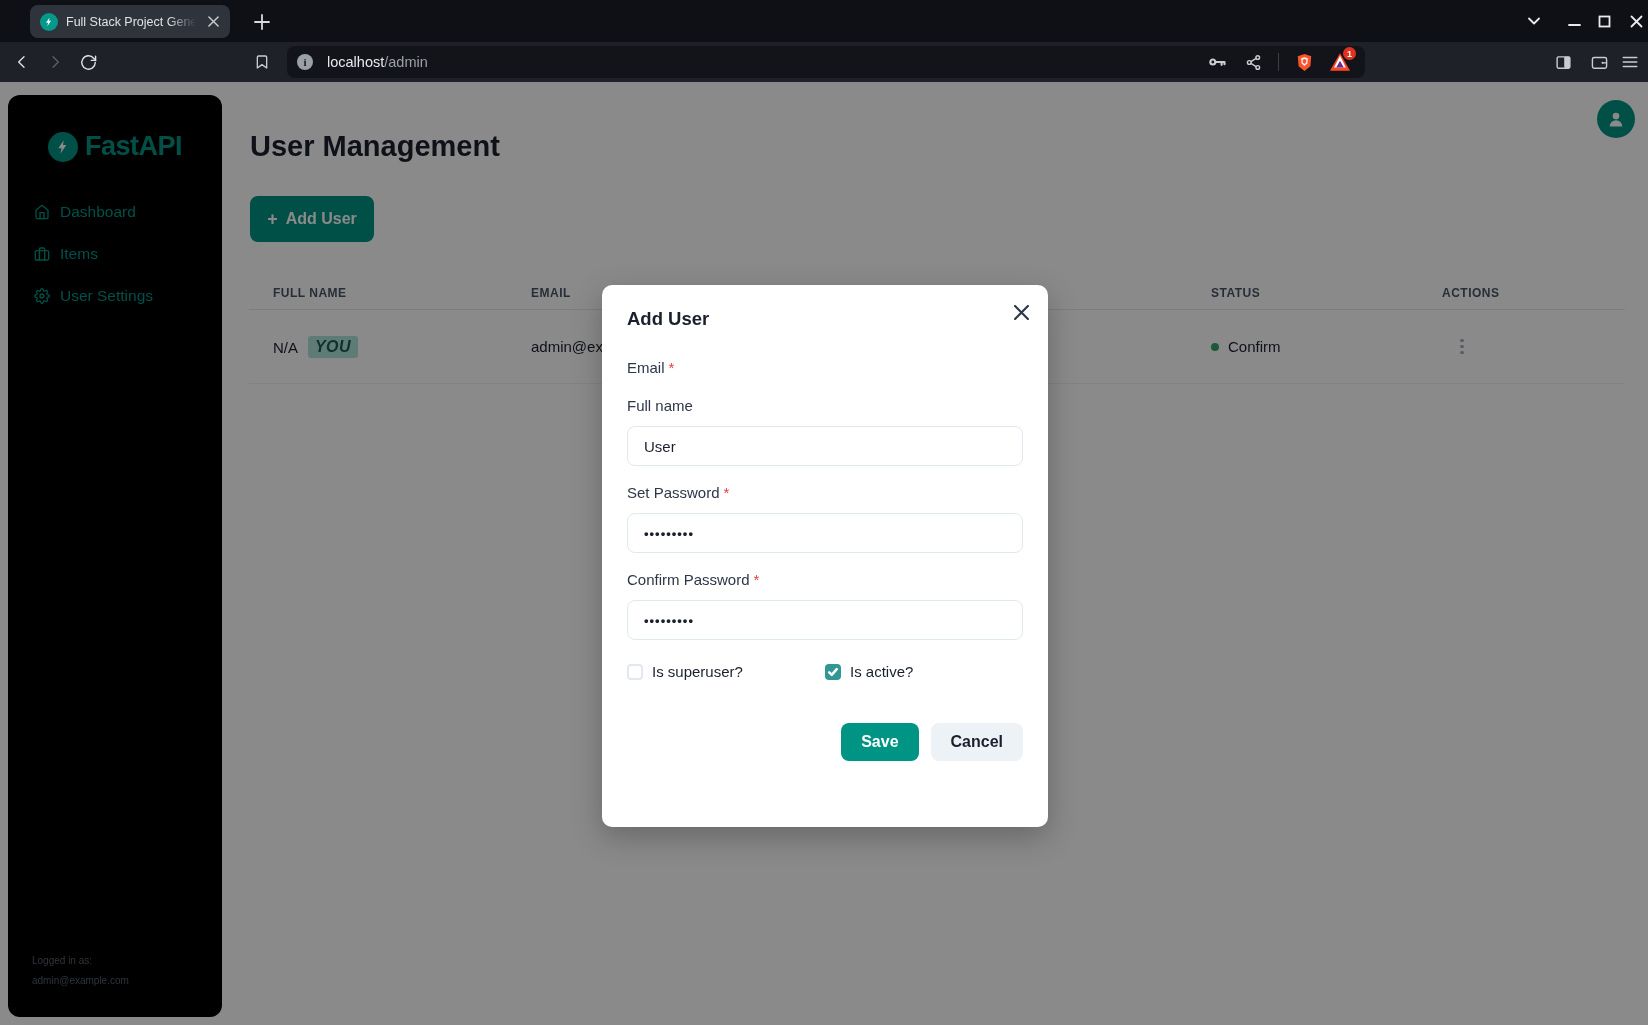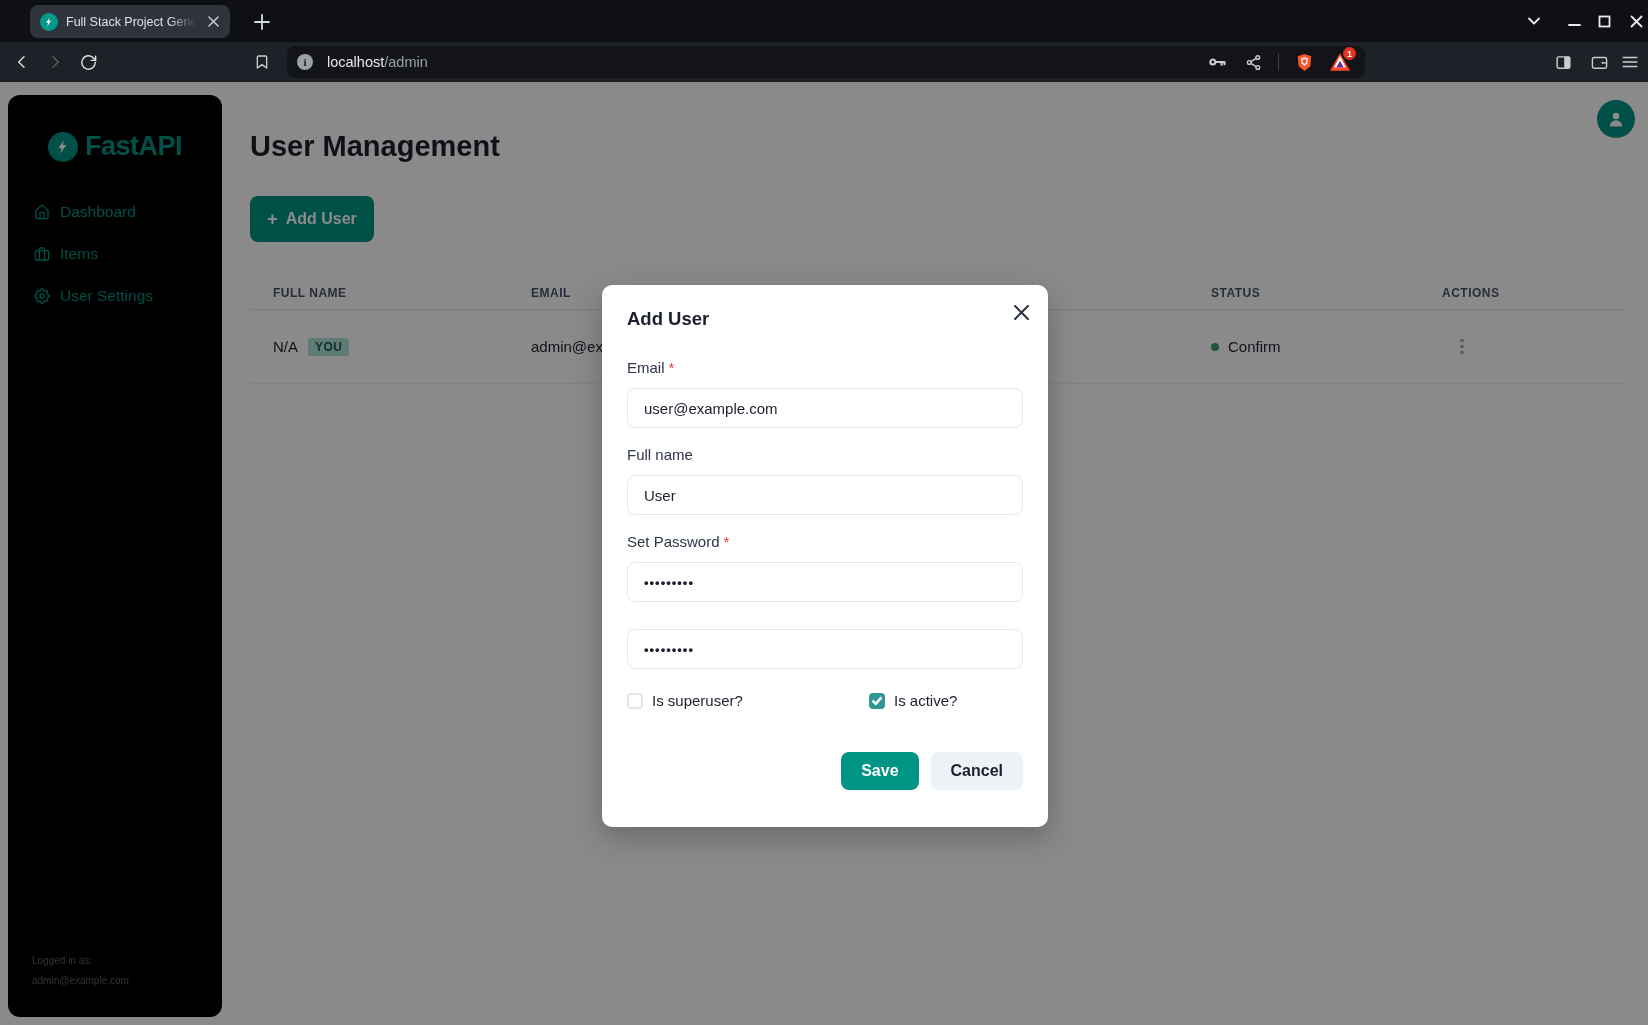--- a/index.html
+++ b/index.html
@@ -92,22 +92,22 @@
   .add-user-btn .plus { font-size:18px; font-weight:bold; line-height:1; }
 
   .table { position:absolute; left:249px; top:194px; width:1376px; }
   .t-head, .t-row { display:grid; grid-template-columns:258px 680px 231px 207px; }
   .t-head { height:34px; align-items:center; border-bottom:1px solid #E2E8F0; }
   .t-head > div { padding-left:24px; font-size:12px; font-weight:bold; color:#4A5568;
     letter-spacing:0.5px; text-transform:uppercase; white-space:nowrap; }
   .t-row { height:74px; align-items:center; border-bottom:1px solid #EDF2F7; }
   .t-row > div { padding-left:24px; font-size:15px; color:#1A202C; white-space:nowrap; }
   .you-badge { display:inline-block; margin-left:10px; background:#AFE3DA; color:#1D5B52;
-    font-size:12px; font-weight:bold; letter-spacing:0.4px; padding:2px 7px; border-radius:3px;
-    vertical-align:1px; }
+    font-size:16px; font-weight:bold; letter-spacing:0.4px; padding:2px 7px; border-radius:3px;
+    vertical-align:1px;font-style:italic; }
   .status-cell { display:flex; align-items:center; gap:9px; }
   .status-dot { width:8px; height:8px; border-radius:50%; background:#38A169; flex:none; }
   .kebab { width:24px; height:24px; margin-left:8px; display:flex; flex-direction:column;
     align-items:center; justify-content:center; gap:2.5px; background:none; border:none; }
   .kebab i { width:3.5px; height:3.5px; border-radius:50%; background:#A0AEC0; }
 
   .avatar-btn { position:absolute; left:1597px; top:18px; width:38px; height:38px;
     border-radius:50%; background:#009485; border:none; display:flex; align-items:center;
     justify-content:center; }
 
@@ -121,21 +121,21 @@
     background:none; border:none; display:flex; align-items:center; justify-content:center; }
   .modal-close svg { stroke:#2D3748; stroke-width:2; stroke-linecap:round; }
   .fgroup { margin-top:18px; }
   .fgroup.first { margin-top:29px; }
   .flabel { font-size:15px; color:#2D3748; height:20px; }
   .req { color:#E53E3E; margin-left:4px; }
   .finput { margin-top:9px; width:100%; height:40px; border:1px solid #E2E8F0; border-radius:8px;
     padding:0 16px; font-size:15px; color:#1A202C; background:#fff; outline:none;
     font-family:"Liberation Sans", sans-serif; }
   .finput.pw { font-size:13px; font-weight:bold; letter-spacing:1px; }
-  .cb-row { margin-top:23px; display:grid; grid-template-columns:198px auto;gap:44px; }
+  .cb-row { margin-top:23px; display:grid; grid-template-columns:198px auto; }
   .cb-item { display:flex; align-items:center; gap:9px; font-size:15px; color:#1A202C; }
   .cb-box { width:16px; height:16px; border-radius:4px; flex:none;
     display:flex; align-items:center; justify-content:center; }
   .cb-box.unchecked { background:#fff; border:2px solid #E2E8F0; }
   .cb-box.checked { background:#319795; border:2px solid #319795; }
   .cb-box svg { stroke:#fff; stroke-width:3; fill:none; stroke-linecap:round; stroke-linejoin:round; }
   .modal-footer { margin-top:43px; display:flex; justify-content:flex-end; gap:12px; }
   .btn { height:38px; border:none; border-radius:8px; font-size:16px; font-weight:bold;
     padding:0 20px; font-family:"Liberation Sans", sans-serif; }
   .btn-save { background:#009485; color:#FFFFFF; }
@@ -357,34 +357,34 @@
     <div class="modal">
       <div class="modal-title">Add User</div>
       <button class="modal-close">
         <svg width="15" height="15" viewBox="0 0 14 14" fill="none">
             <path d="M1 1l12 12M13 1L1 13"></path>
           </svg>
       </button>
 
       <div class="fgroup first">
         <div class="flabel"><span>Email</span><span class="req">*</span></div>
-        <input class="finput" type="text" value="user@example.com" style="">
       </div>
 
       <div class="fgroup">
         <div class="flabel"><span>Full name</span></div>
         <input class="finput" type="text" value="User" style="">
       </div>
 
       <div class="fgroup">
         <div class="flabel"><span>Set Password</span><span class="req">*</span></div>
         <input class="finput pw" type="text" value="•••••••••" style="">
       </div>
 
       <div class="fgroup">
+        <div class="flabel"><span>Confirm Password</span><span class="req">*</span></div>
         <input class="finput pw" type="text" value="•••••••••" style="">
       </div>
 
       <div class="cb-row">
         <label class="cb-item">
           <span class="cb-box unchecked"></span>
           <span>Is superuser?</span>
         </label>
         <label class="cb-item">
           <span class="cb-box checked">

